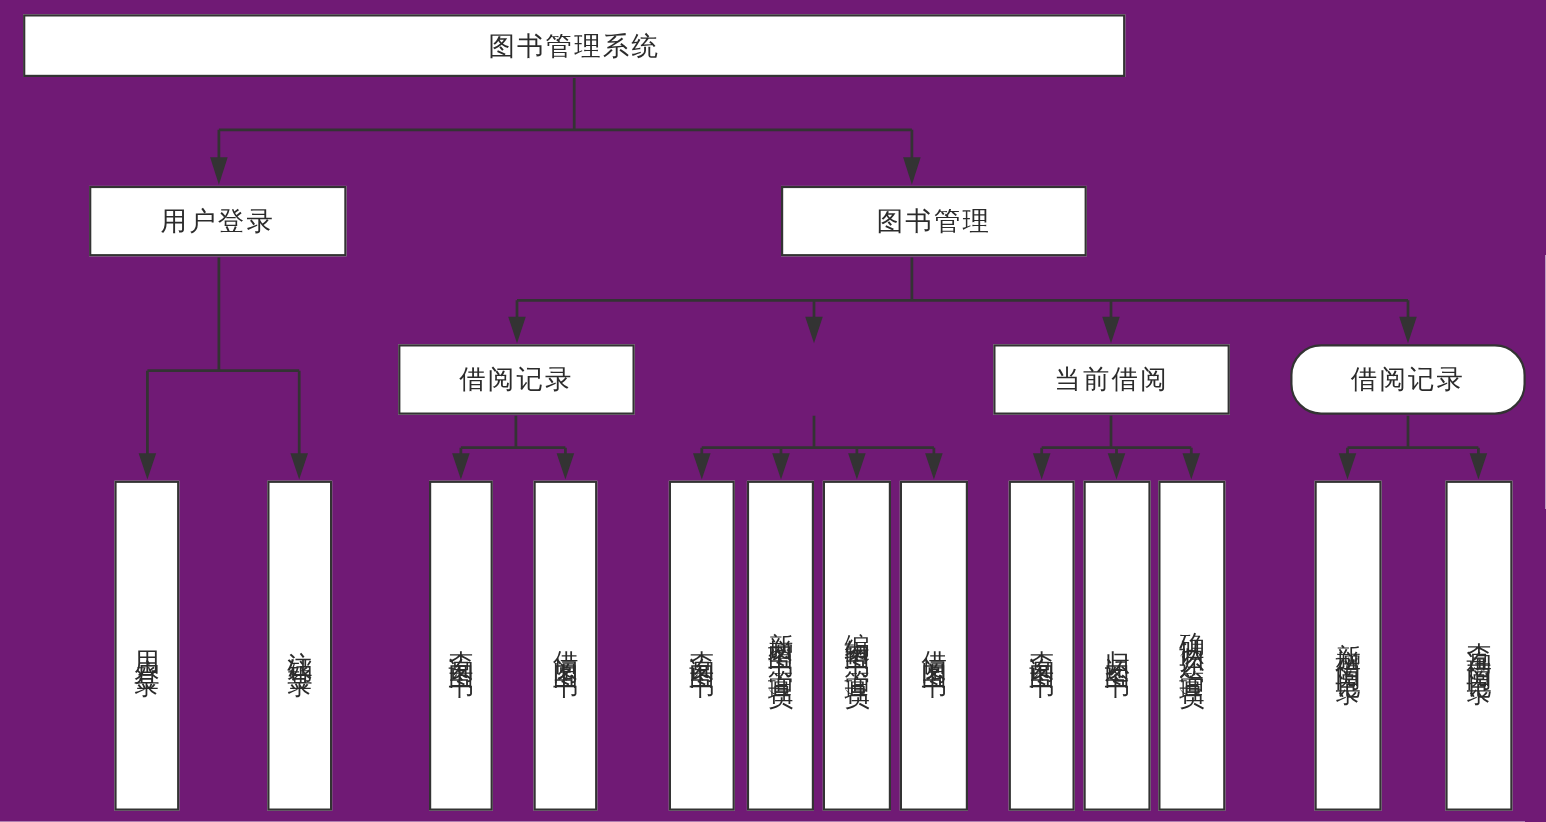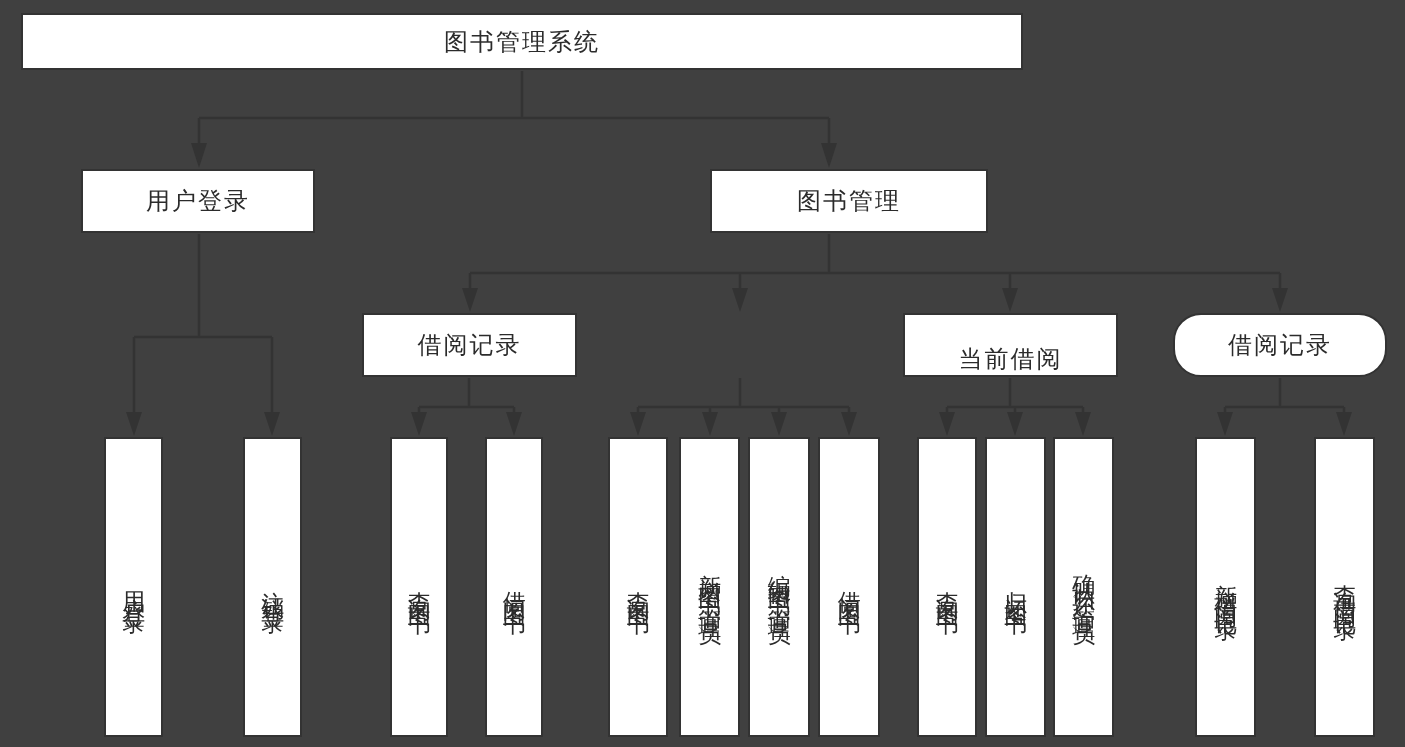--- a/index.html
+++ b/index.html
@@ -1,20 +1,20 @@
 <!DOCTYPE html>
 <html><head>
 <meta charset="utf-8">
 <style>
   html, body { margin: 0; padding: 0; background: #ffffff; }
   .canvas {
     position: relative;
     width: 1405px;
     height: 747px;
-    background: #404040;
+    background: #701a75;
     overflow: hidden;
     font-family: Liberation Serif, serif;
   }
   .connectors {
     position: absolute;
     left: 0; top: 0;
     width: 1405px; height: 747px;
     z-index: 0;
   }
   .connectors path { stroke: #333333; stroke-width: 2.5; fill: none; }
@@ -39,21 +39,21 @@
     letter-spacing: 7px;
     line-height: 1.1;
     white-space: nowrap;
   }
   
   #n-root  { left: 21px;   top: 13px;  width: 1002px; height: 57px; }
   #n-login { left: 81px;   top: 169px; width: 234px;  height: 64px; }
   #n-mgmt  { left: 710px;  top: 169px; width: 278px;  height: 64px; }
   #n-s0 { left: 362px;  top: 313px; width: 215px; height: 64px; }
   #n-s1 { left: 633px;  top: 313px; width: 215px; height: 64px; }
-  #n-s2 { left: 903px;  top: 313px; width: 215px; height: 64px; align-items: flex-end; }
+  #n-s2 { left: 903px;  top: 313px; width: 215px; height: 64px; }
   #n-s3 { left: 1173px; top: 313px; width: 214px; height: 64px; border-radius: 28px; }
   #n-l0   { left: 104px;  width: 59px; }
   #n-l1   { left: 243px;  width: 59px; }
   #n-s0c0 { left: 390px;  width: 58px; }
   #n-s0c1 { left: 485px;  width: 58px; }
   #n-s1c0 { left: 608px;  width: 60px; }
   #n-s1c1 { left: 679px;  width: 61px; }
   #n-s1c2 { left: 748px;  width: 62px; }
   #n-s1c3 { left: 818px;  width: 62px; }
   #n-s2c0 { left: 917px;  width: 60px; }

